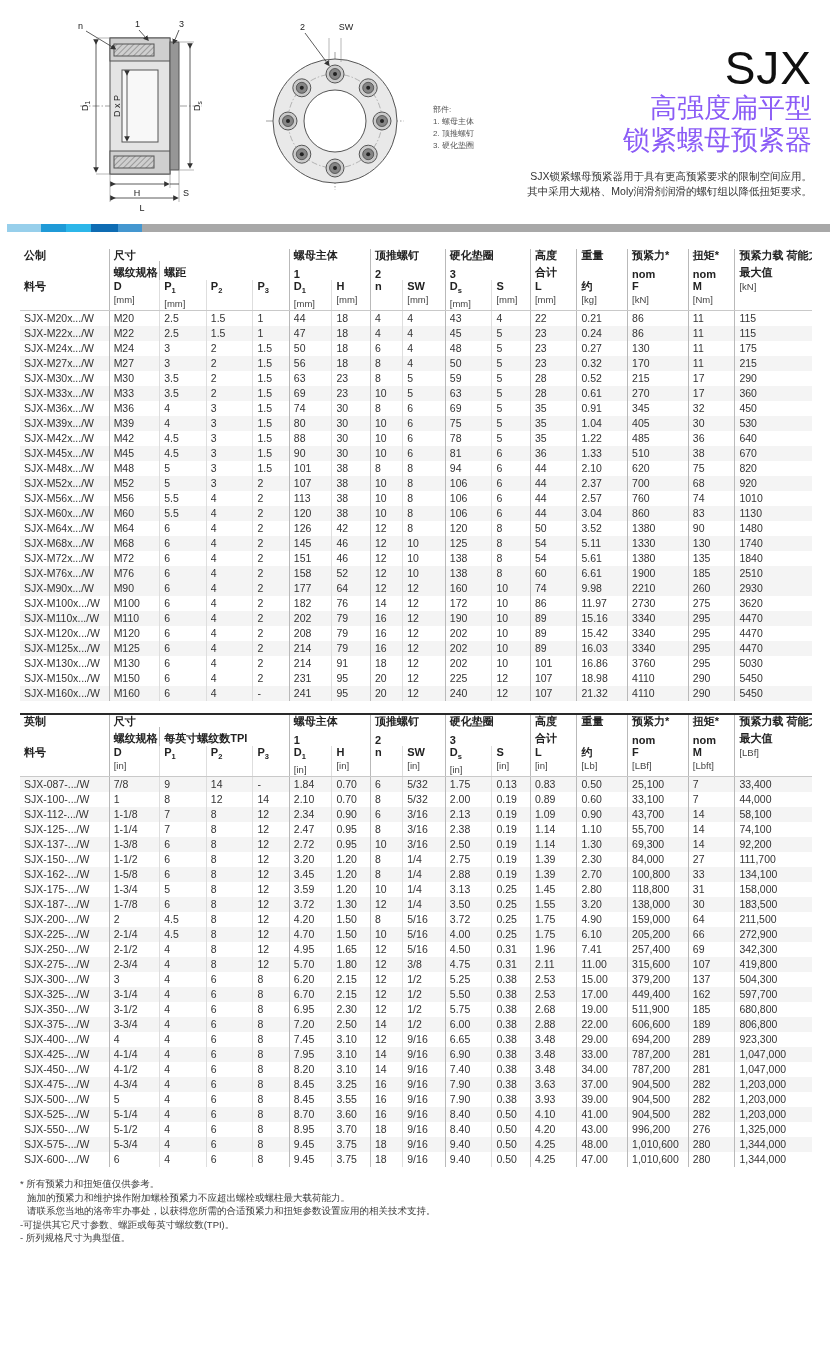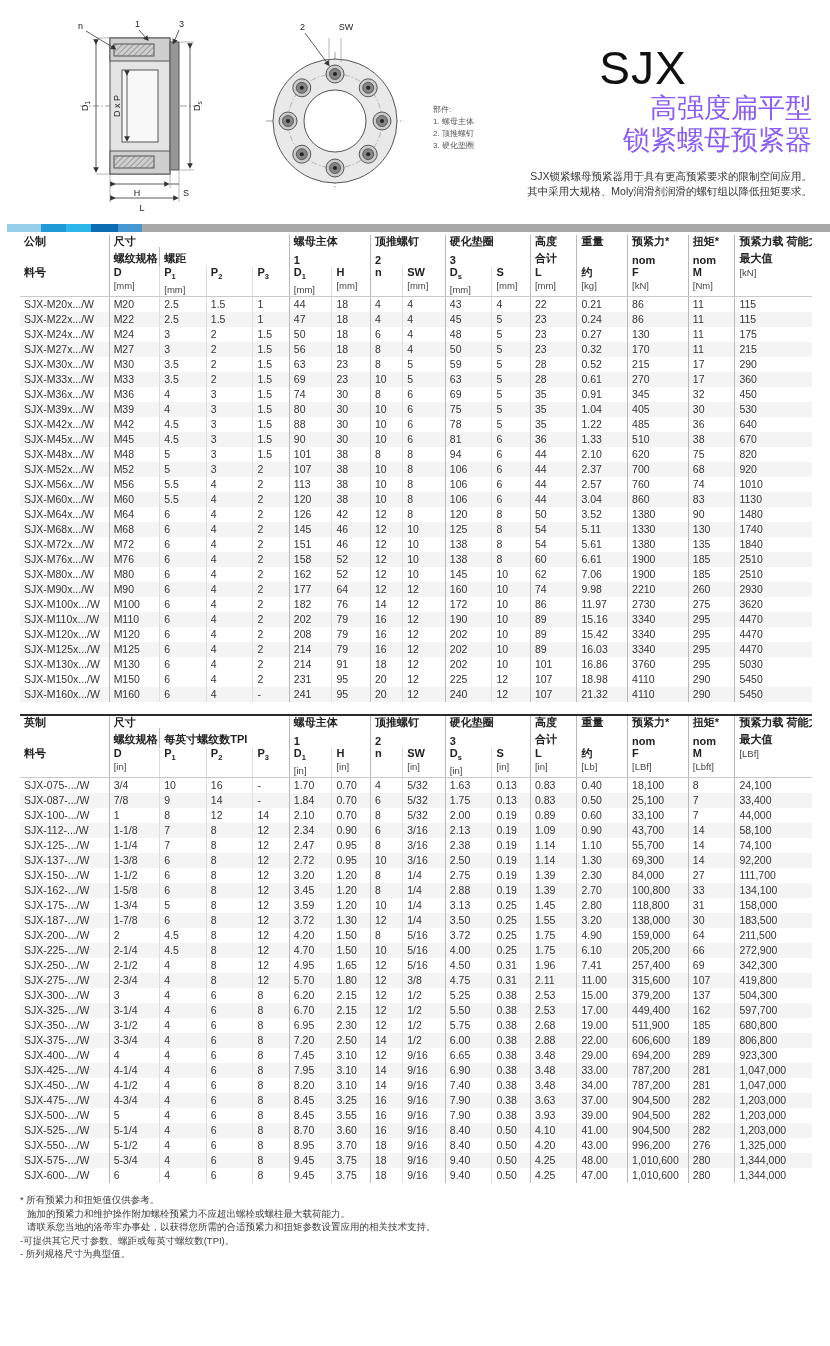--- a/index.html
+++ b/index.html
@@ -5,37 +5,37 @@
   html,body{margin:0;padding:0;background:#fff;}
   body{width:830px;height:1346px;overflow:hidden;
        font-family:"Liberation Sans","DejaVu Sans",sans-serif;color:#222;}
   .page{padding:16px 18px 0 20px;}
 
   
   .hdr{display:flex;align-items:flex-start;}
   .draw-wrap{display:flex;flex:none;}
   .legend{font-size:8px;line-height:12px;color:#555;margin:88px 0 0 8px;white-space:nowrap;}
   .title-block{flex:1;text-align:right;padding-top:28px;}
-  .sjx{font-size:46px;line-height:48px;font-weight:400;color:#101010;letter-spacing:1px;text-align:center;}
+  .sjx{font-size:46px;line-height:48px;font-weight:400;color:#101010;letter-spacing:1px;}
   .sub{font-size:27px;line-height:32px;font-weight:400;color:#8b5cf6;}
   .desc{margin-top:13px;font-size:10.5px;line-height:15px;color:#333;}
 
   svg text{font-family:"Liberation Sans","DejaVu Sans",sans-serif;font-size:9px;fill:#222;}
   .dim{stroke:#333;stroke-width:0.8;fill:none;}
   .ext{stroke:#888;stroke-width:0.6;fill:none;}
   .cl{stroke:#777;stroke-width:0.7;stroke-dasharray:7 2 1.5 2;fill:none;}
   .ol{stroke:#555;stroke-width:1;}
 
   
   .accent{display:flex;height:8px;margin:10px -18px 0 -13px;}
   .accent span{display:block;height:8px;}
   .accent .rest{flex:1;}
 
   
-  section.tbl{margin-top:3px;}
+  section.tbl{margin-top:17px;}
   section.tbl.imp{margin-top:12px;}
   section.tbl.imp table{border-top:2px solid #2a2a2a;}
   table.spec{border-collapse:collapse;table-layout:fixed;width:792px;}
   table.spec th,table.spec td{text-align:left;padding:0 4px;overflow:hidden;white-space:nowrap;}
   .h1{font-weight:700;font-size:11px;line-height:12px;vertical-align:top;padding-top:7px;white-space:pre-line;}
   .h2{font-weight:700;font-size:11px;height:19px;vertical-align:bottom;padding-bottom:1px;}
   .ctr{text-align:center;}
   .h3{font-weight:700;font-size:11px;line-height:13px;vertical-align:top;padding-top:2px;padding-bottom:4px;border-bottom:1px solid #c9c9c9;}
   .h3 .unit{font-weight:400;font-size:9.5px;color:#444;min-height:12px;line-height:12px;margin-top:1px;}
   .h3 sub{font-size:7.5px;}
@@ -573,38 +573,20 @@
             <td class="gb">12</td>
             <td class="sb">10</td>
             <td class="gb">138</td>
             <td class="sb">8</td>
             <td class="gb">60</td>
             <td class="gb">6.61</td>
             <td class="gb">1900</td>
             <td class="gb">185</td>
             <td class="gb">2510</td>
           </tr>
-          <tr>
-            <td class="">SJX-M80x.../W</td>
-            <td class="gb">M80</td>
-            <td class="sb">6</td>
-            <td class="sb">4</td>
-            <td class="sb">2</td>
-            <td class="gb">162</td>
-            <td class="sb">52</td>
-            <td class="gb">12</td>
-            <td class="sb">10</td>
-            <td class="gb">145</td>
-            <td class="sb">10</td>
-            <td class="gb">62</td>
-            <td class="gb">7.06</td>
-            <td class="gb">1900</td>
-            <td class="gb">185</td>
-            <td class="gb">2510</td>
-          </tr>
           <tr class="alt">
             <td class="">SJX-M90x.../W</td>
             <td class="gb">M90</td>
             <td class="sb">6</td>
             <td class="sb">4</td>
             <td class="sb">2</td>
             <td class="gb">177</td>
             <td class="sb">64</td>
             <td class="gb">12</td>
             <td class="sb">12</td>
@@ -805,38 +787,20 @@
             <th class="h3 gb"><span>D</span><sub>s</sub><div class="unit">[in]</div></th>
             <th class="h3 sb"><span>S</span><div class="unit">[in]</div></th>
             <th class="h3 gb"><span>L</span><div class="unit">[in]</div></th>
             <th class="h3 gb"><span>约</span><div class="unit">[Lb]</div></th>
             <th class="h3 gb"><span>F</span><div class="unit">[LBf]</div></th>
             <th class="h3 gb"><span>M</span><div class="unit">[Lbft]</div></th>
             <th class="h3 gb"><span></span><div class="unit">[LBf]</div></th>
           </tr>
         </thead>
         <tbody>
-          <tr>
-            <td class="">SJX-075-.../W</td>
-            <td class="gb">3/4</td>
-            <td class="sb">10</td>
-            <td class="sb">16</td>
-            <td class="sb">-</td>
-            <td class="gb">1.70</td>
-            <td class="sb">0.70</td>
-            <td class="gb">4</td>
-            <td class="sb">5/32</td>
-            <td class="gb">1.63</td>
-            <td class="sb">0.13</td>
-            <td class="gb">0.83</td>
-            <td class="gb">0.40</td>
-            <td class="gb">18,100</td>
-            <td class="gb">8</td>
-            <td class="gb">24,100</td>
-          </tr>
           <tr class="alt">
             <td class="">SJX-087-.../W</td>
             <td class="gb">7/8</td>
             <td class="sb">9</td>
             <td class="sb">14</td>
             <td class="sb">-</td>
             <td class="gb">1.84</td>
             <td class="sb">0.70</td>
             <td class="gb">6</td>
             <td class="sb">5/32</td>

